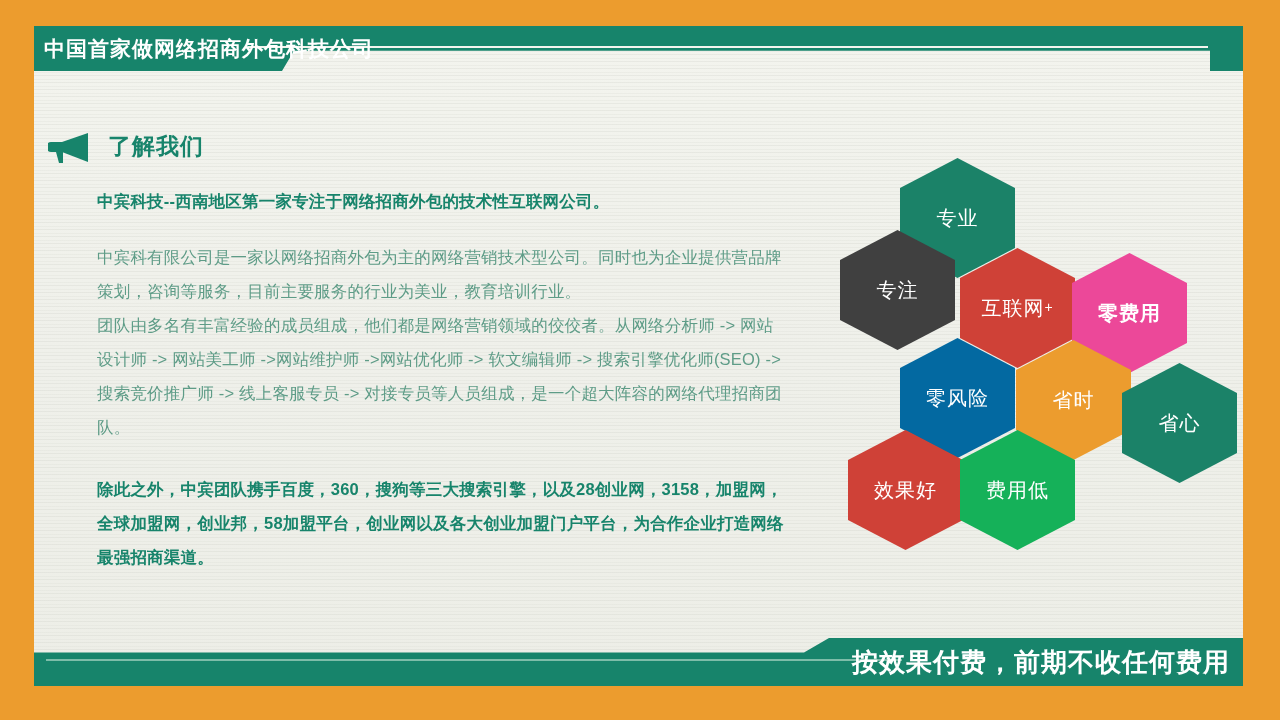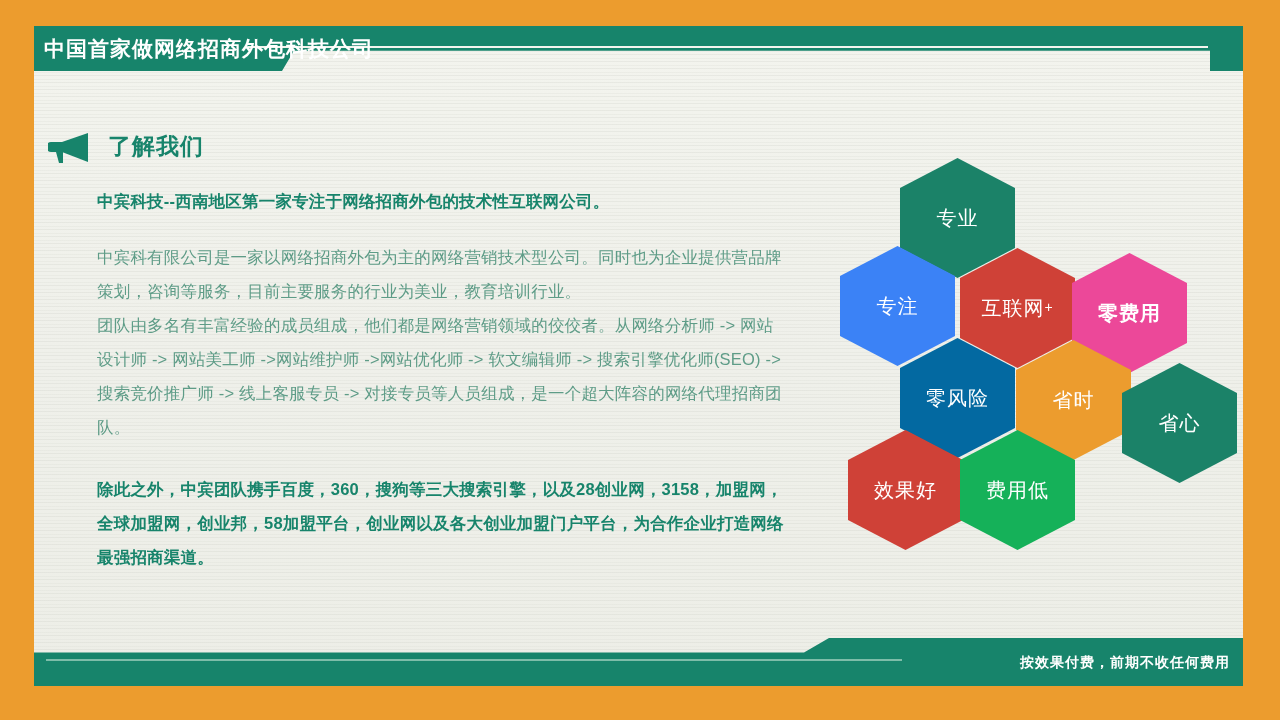--- a/index.html
+++ b/index.html
@@ -168,21 +168,21 @@
     height: 2px;
     background: #7DBDA9;
   }
   #footer-text {
     position: absolute;
     right: 50px;
     top: 645px;
     height: 34px;
     line-height: 34px;
     color: #FFFFFF;
-    font-size: 14px;
+    font-size: 26px;
     font-weight: bold;
     letter-spacing: 1px;
     white-space: nowrap;
   }
 </style>
 </head>
 <body>
 
 <div id="slide">
 
@@ -207,21 +207,21 @@
     <p class="lead">中宾科技--西南地区第一家专注于网络招商外包的技术性互联网公司。</p>
     <p class="para">中宾科有限公司是一家以网络招商外包为主的网络营销技术型公司。同时也为企业提供营品牌策划，咨询等服务，目前主要服务的行业为美业，教育培训行业。</p>
     <p class="para">团队由多名有丰富经验的成员组成，他们都是网络营销领域的佼佼者。从网络分析师 -&gt; 网站设计师 -&gt; 网站美工师 -&gt;网站维护师 -&gt;网站优化师 -&gt; 软文编辑师 -&gt; 搜索引擎优化师(SEO) -&gt; 搜索竞价推广师 -&gt; 线上客服专员 -&gt; 对接专员等人员组成，是一个超大阵容的网络代理招商团队。</p>
     <p class="closing">除此之外，中宾团队携手百度，360，搜狗等三大搜索引擎，以及28创业网，3158，加盟网，全球加盟网，创业邦，58加盟平台，创业网以及各大创业加盟门户平台，为合作企业打造网络最强招商渠道。</p>
   </div>
 
   <div id="hex-cluster">
       <div class="hex" style="background: rgb(27, 130, 104); left: 60px; top: 0px;">
         <span>专业</span>
       </div>
-      <div class="hex" style="background: #3b82f6; left: 0px; top: 88px;">
+      <div class="hex" style="background: #404040; left: 0px; top: 72px;">
         <span>专注</span>
       </div>
       <div class="hex" style="background: rgb(207, 65, 55); left: 120px; top: 90px;">
         <span>互联网</span>
         <span class="sub">+</span>
       </div>
       <div class="hex" style="background: #ec4899; left: 232px; top: 95px; font-weight: bold;">
         <span>零费用</span>
       </div>
       <div class="hex" style="background: #0369a1; left: 60px; top: 180px;">

